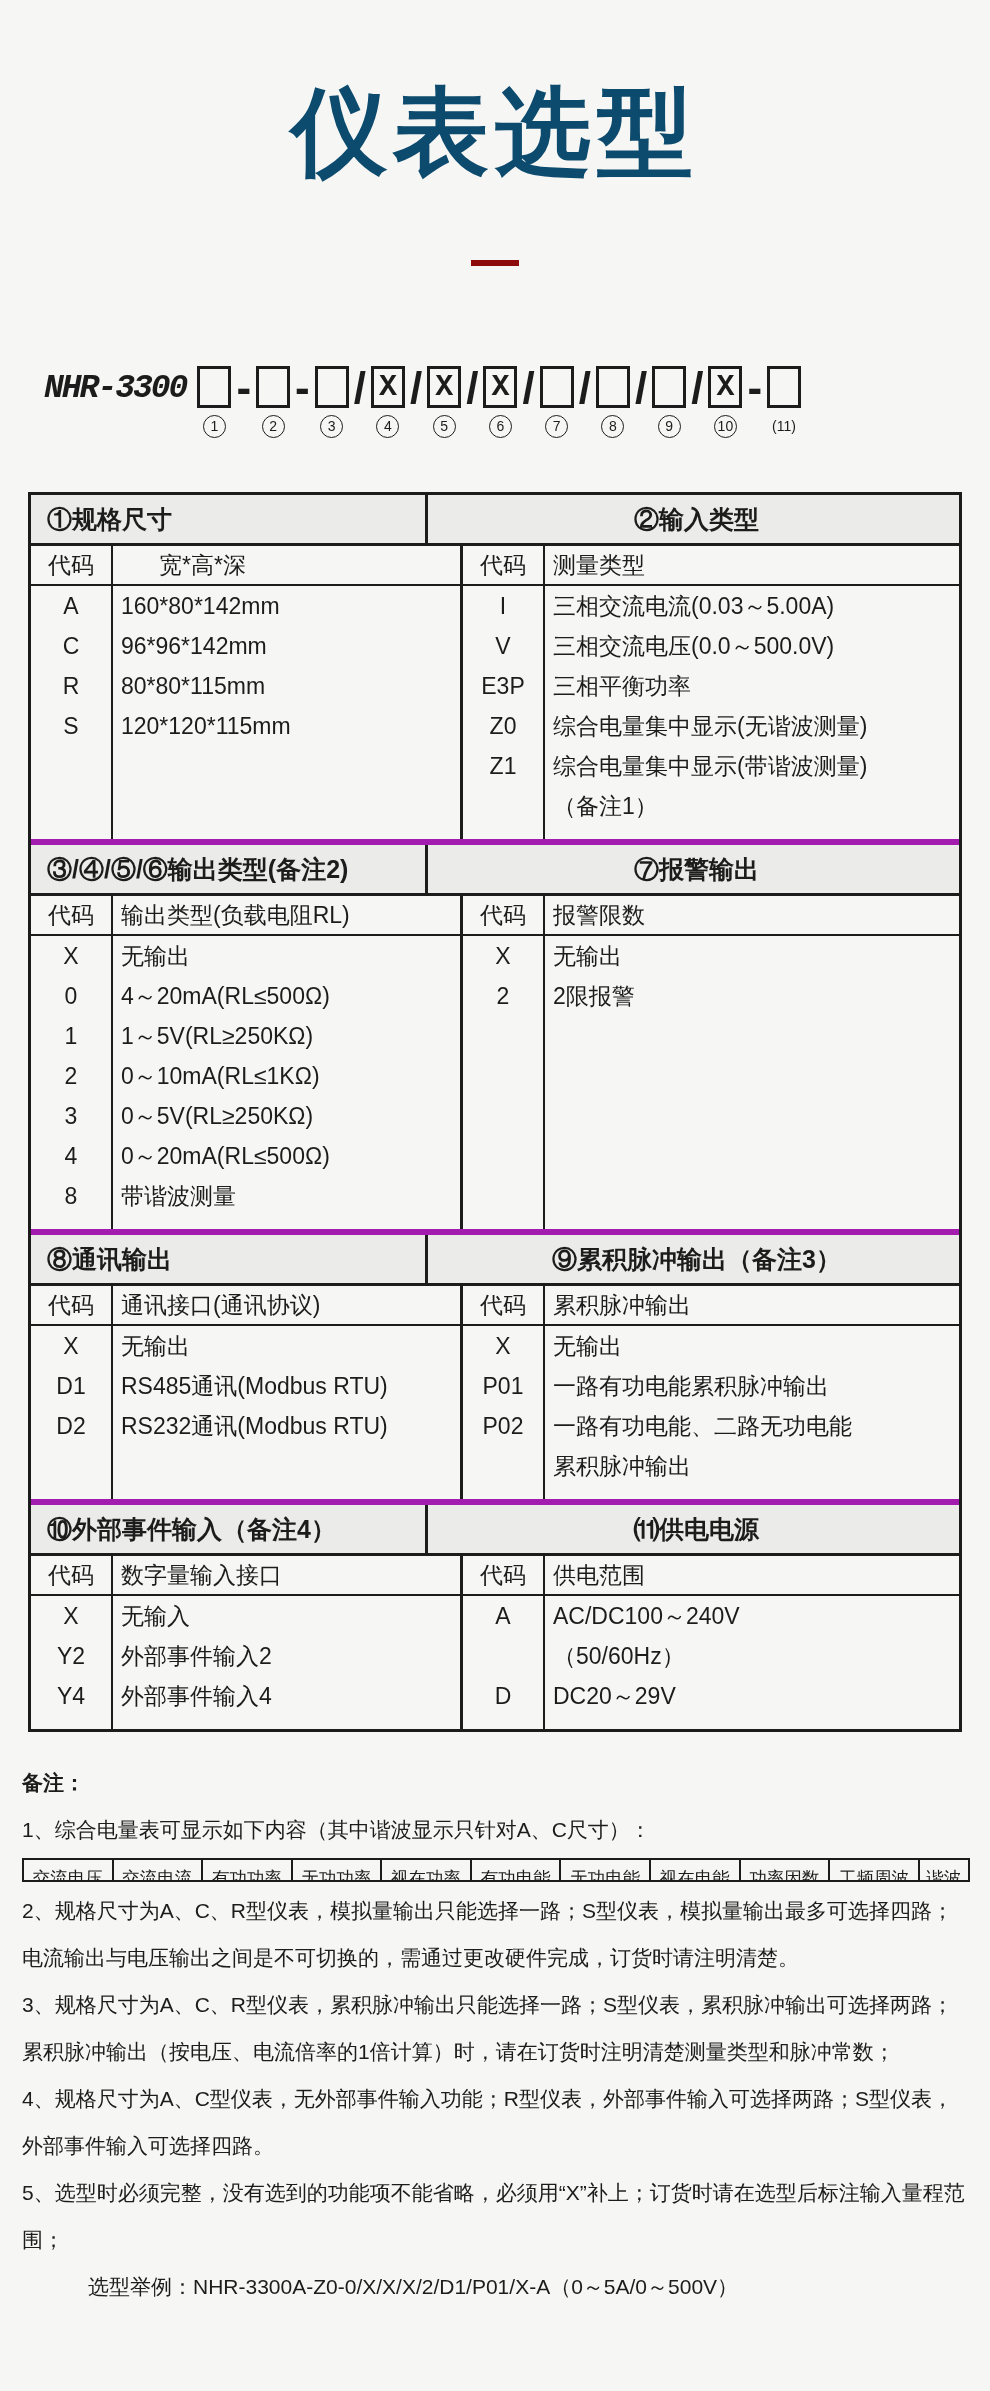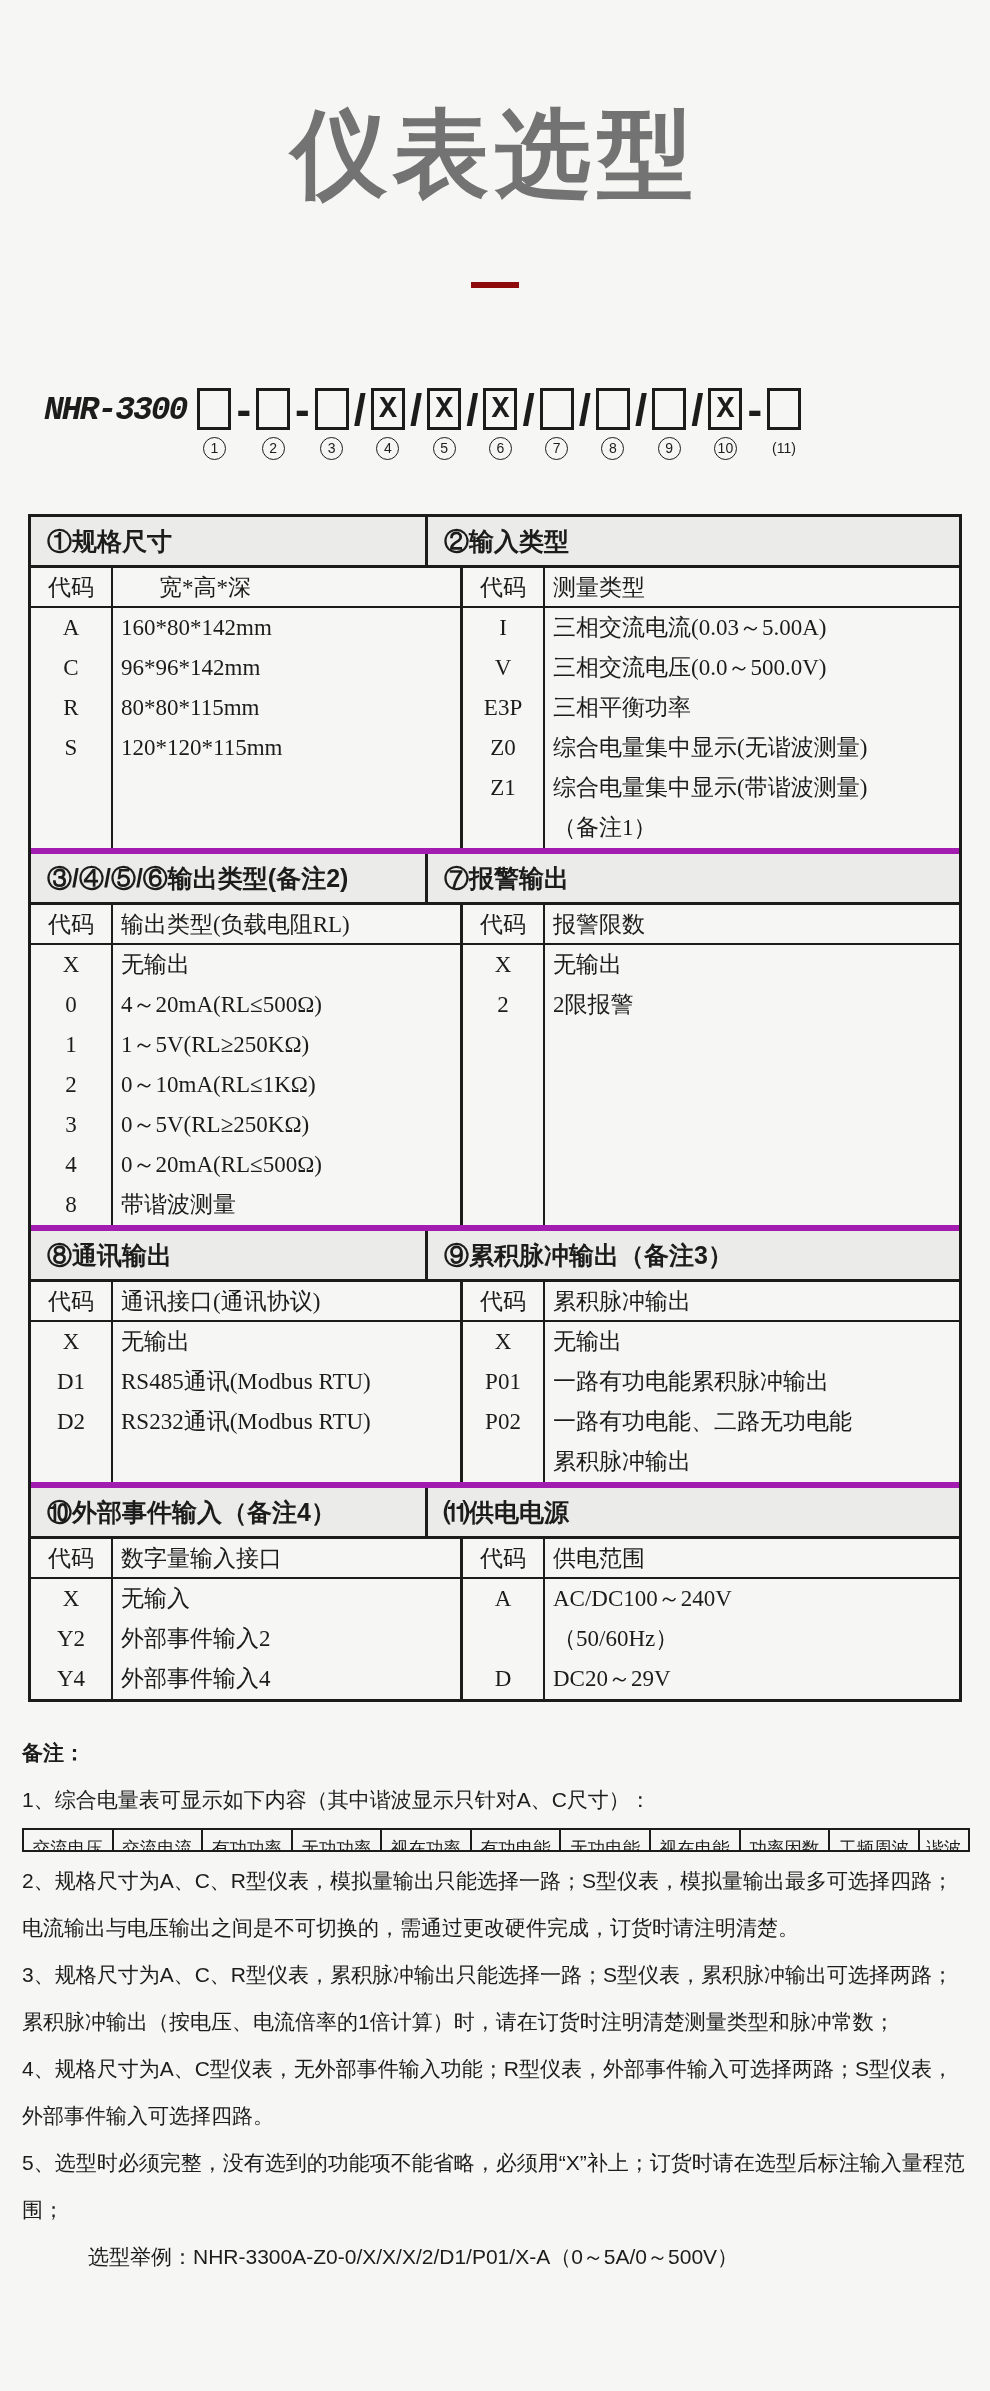--- a/index.html
+++ b/index.html
@@ -5,26 +5,26 @@
   * { box-sizing: border-box; }
   html,body { margin:0; padding:0; }
   body {
     width: 990px; height: 2391px;
     background: #f6f6f4;
     color: #1c1c1c;
     font-family: "Liberation Sans", sans-serif;
     overflow: hidden;
   }
   .page-title {
-    padding-top: 106px;
+    padding-top: 84px;
     text-align: center;
     font-size: 96px;
     font-weight: bold;
     letter-spacing: 6px;
-    color: #737373;
+    color: #0c4a6e;
     line-height: 1;
   }
   .red-dash {
     width: 48px; height: 6px;
     margin: 80px auto 0;
   }
   
   .code-line {
     display: flex;
     align-items: flex-start;
@@ -61,23 +61,23 @@
   }
   .section:not(:first-child) { border-top: 6px solid #a21caf; }
   .sec-header {
     display: flex;
     background: #ebebe9;
     border-bottom: 3px solid #1c1c1c;
     font-size: 25px; font-weight: bold;
   }
   .hcell { padding: 8px 10px 7px 16px; }
   .hcell.hleft { width: 397px; border-right: 3px solid #1c1c1c; }
-  .hcell.hright { flex: 1; }
+  .hcell.hright { flex: 1; text-align: center; }
   .sec-body { display: flex; }
-  .col { position: relative; padding-bottom: 0; font-family: Liberation Serif, serif; }
+  .col { position: relative; padding-bottom: 13px; }
   .col.cleft { width: 432px; border-right: 3px solid #1c1c1c; }
   .col.cright { flex: 1; }
   .vline { position:absolute; left: 80px; top: 0; bottom: 0; width: 2px; background: #1c1c1c; }
   .sub-row {
     display: flex;
     border-bottom: 2.5px solid #1c1c1c;
     font-size: 23px; height: 40px; align-items: center;
   }
   .sub-code { width: 80px; text-align: center; flex-shrink: 0; }
   .sub-desc { padding-left: 10px; }

